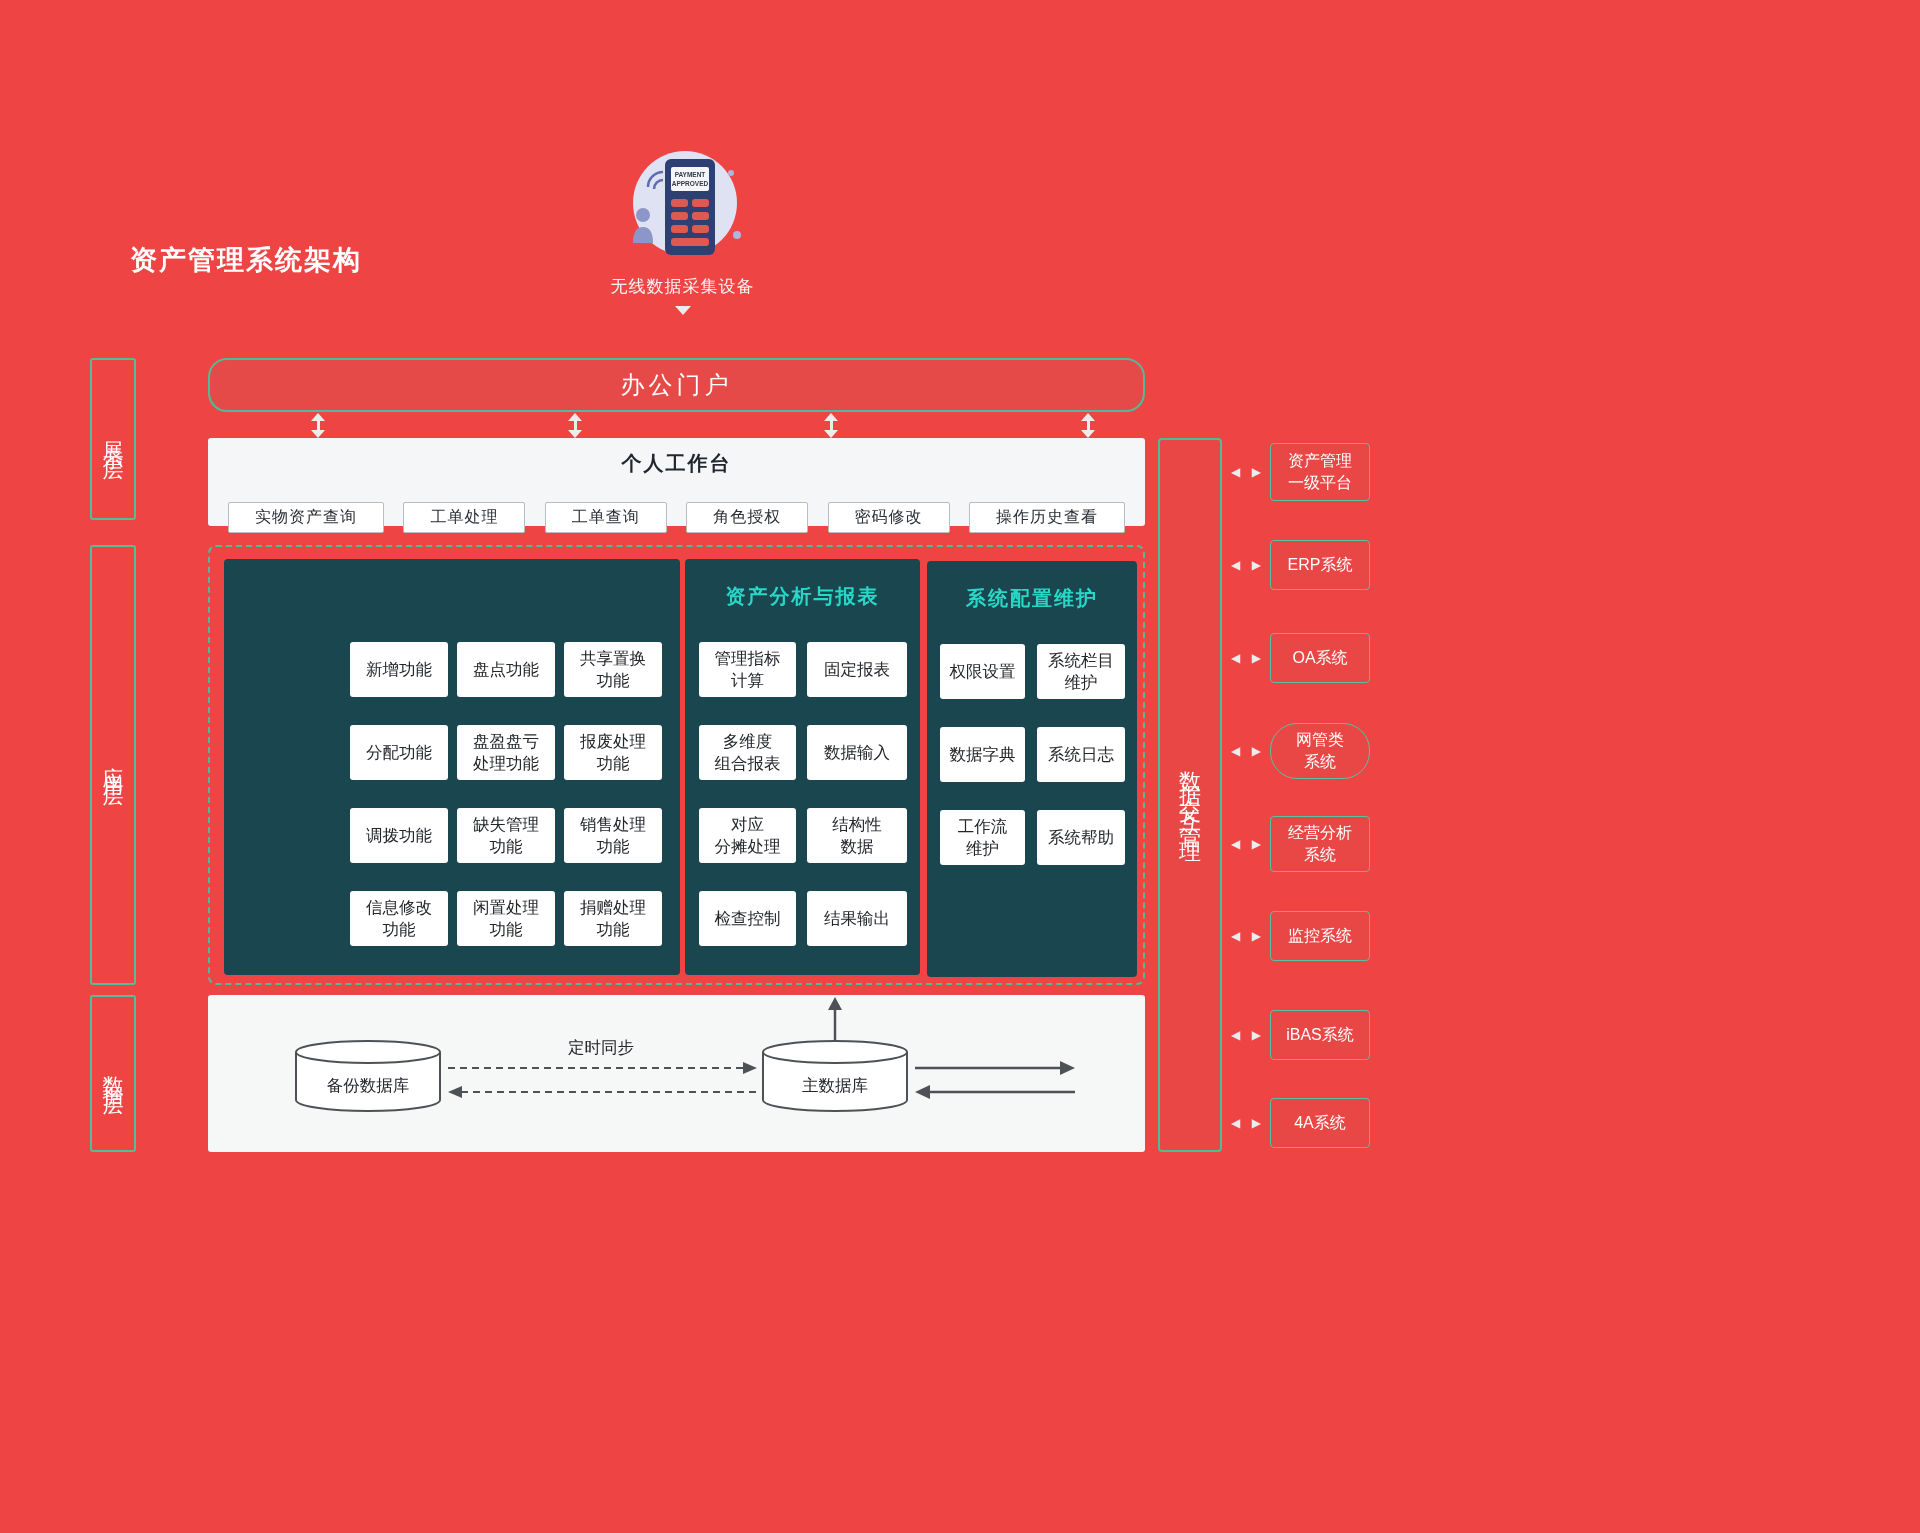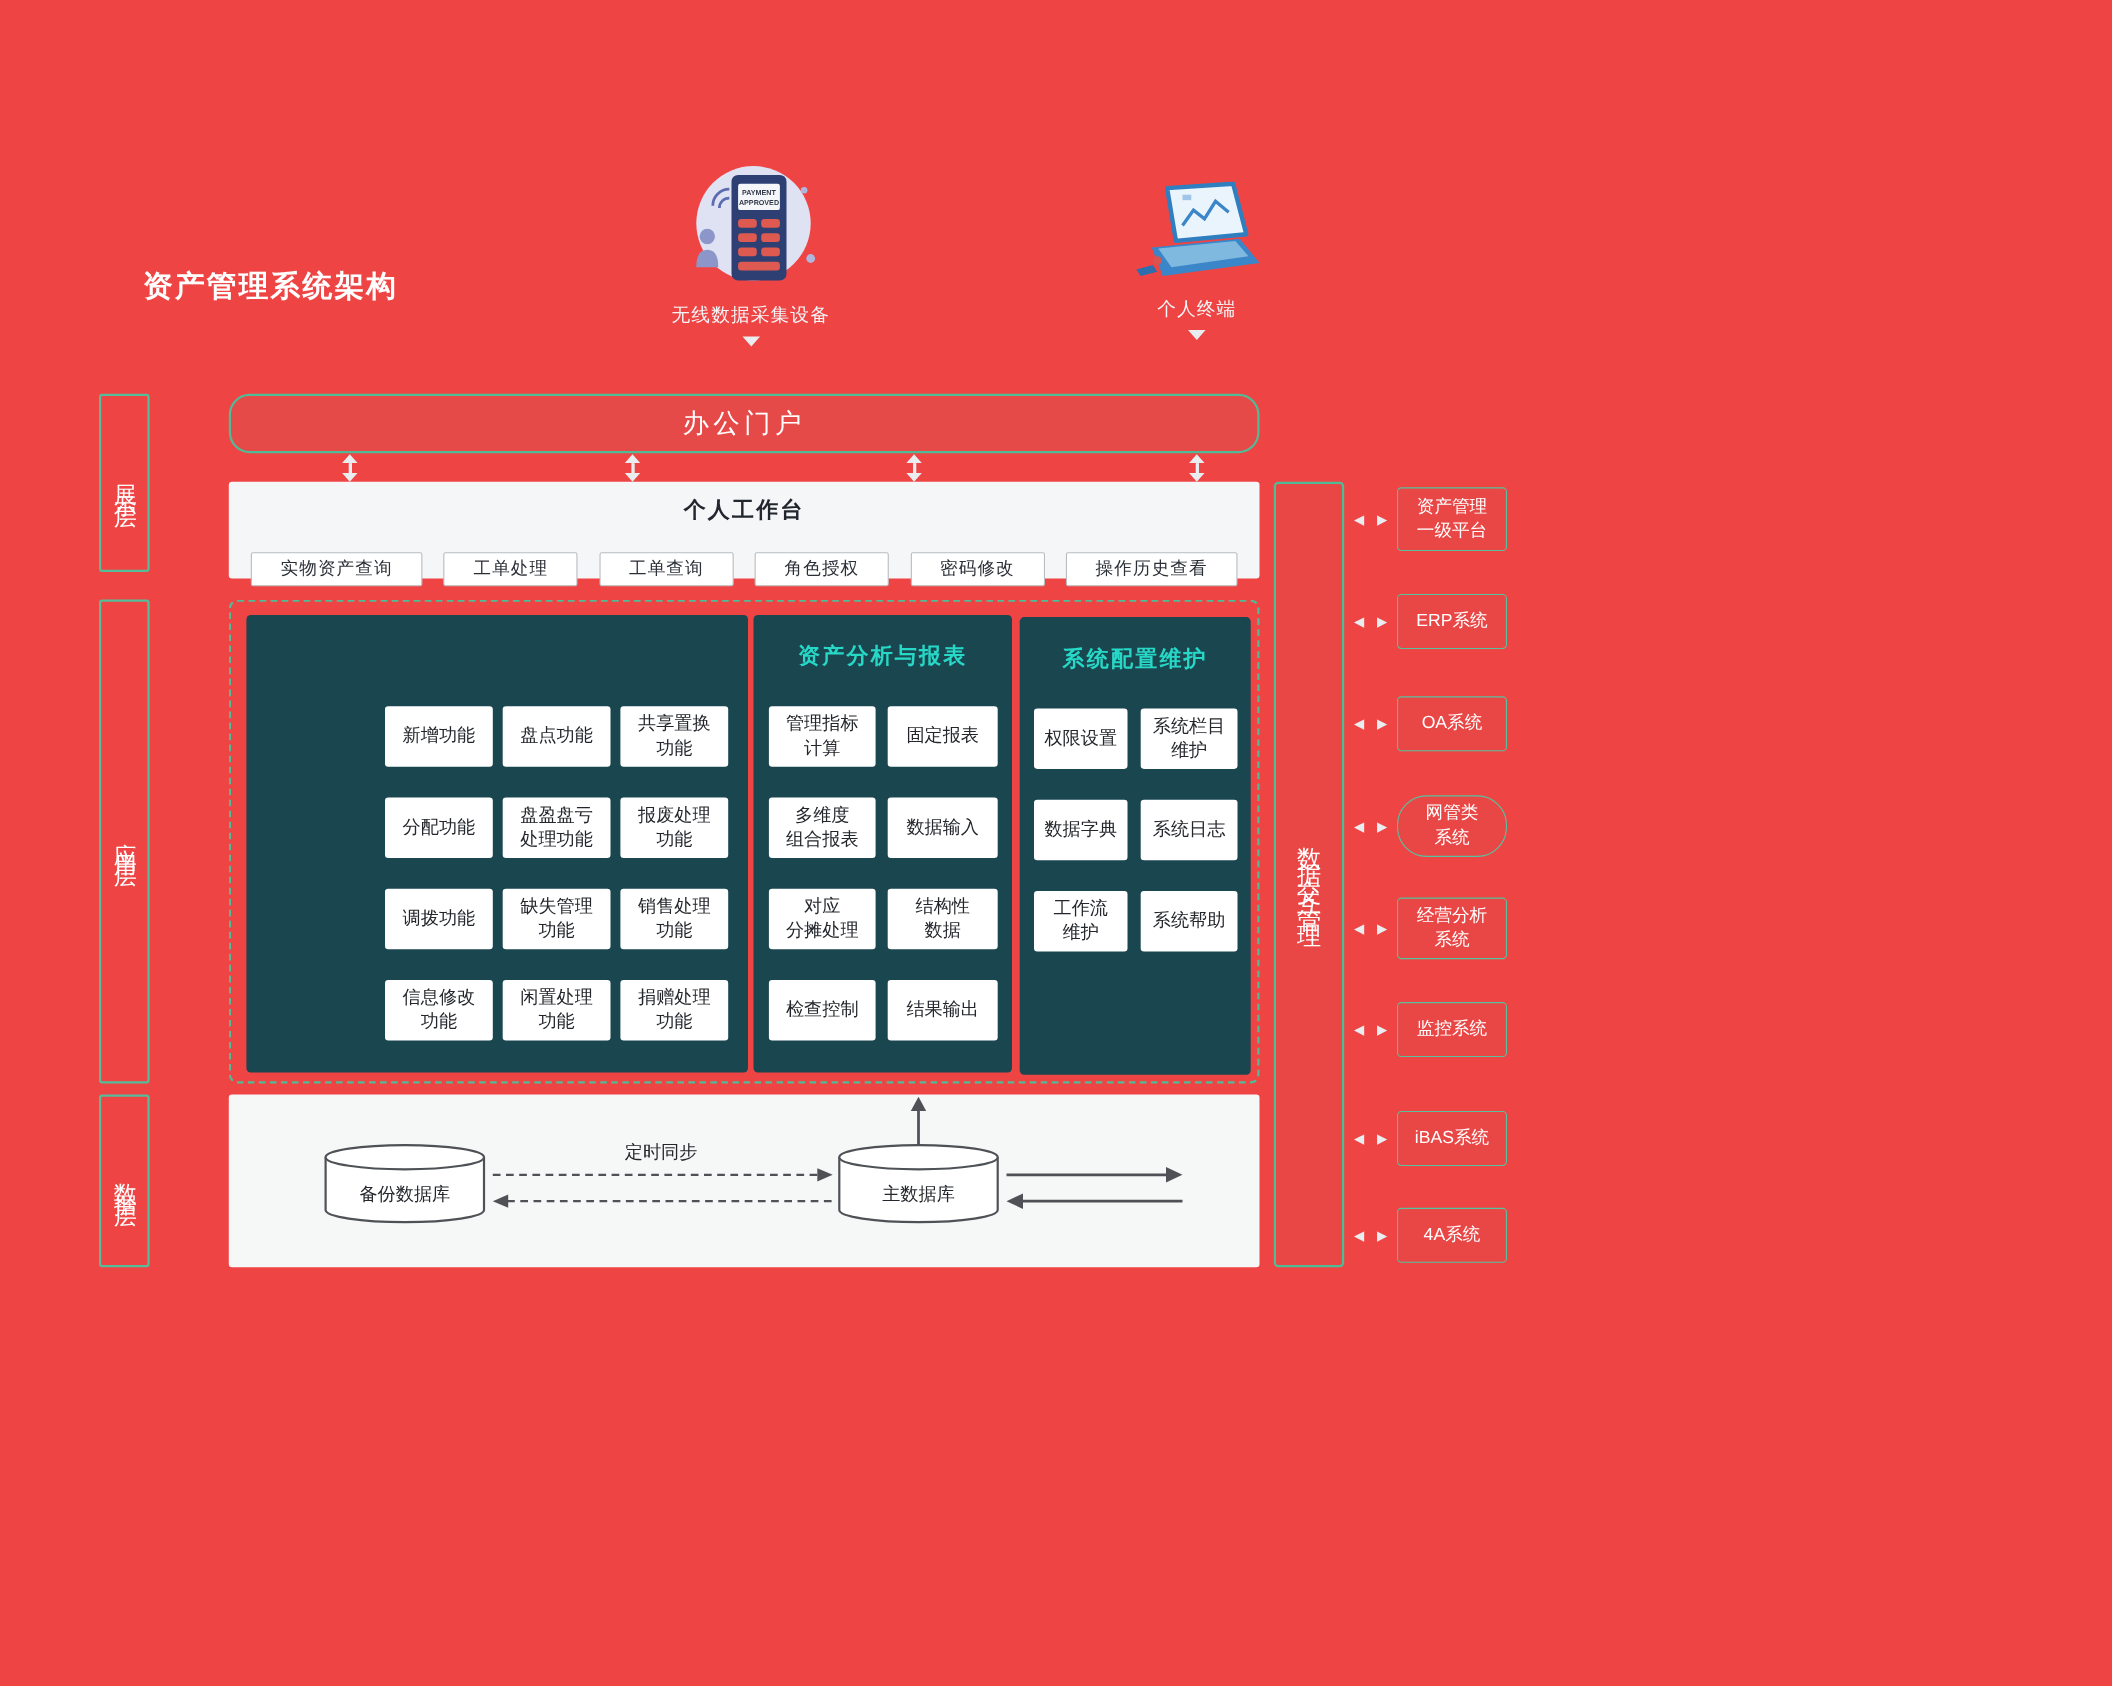--- a/index.html
+++ b/index.html
@@ -104,33 +104,20 @@
           <rect x="79" y="67" width="17" height="8" rx="3"></rect>
         <rect x="58" y="80" width="17" height="8" rx="3"></rect>
           <rect x="79" y="80" width="17" height="8" rx="3"></rect>
         <rect x="58" y="93" width="38" height="8" rx="3"></rect>
       </g>
     </svg>
     <div class="device-label">无线数据采集设备</div>
     <div class="tri-down"></div>
   </div>
 
-  <div class="device" style="left:1008px; top:165px; width:160px;">
-    <svg width="130" height="96" viewBox="0 0 130 96" style="display:block;margin:0 auto;">
-      <path d="M38 6 L98 2 L110 48 L46 54 Z" fill="#eaf4fd" stroke="#2f7fc0" stroke-width="4" stroke-linejoin="round"></path>
-      <polyline points="52,40 62,26 72,34 82,18 94,28" fill="none" stroke="#3a86c8" stroke-width="3"></polyline>
-      <rect x="52" y="12" width="8" height="5" fill="#9fc6e8"></rect>
-      <path d="M24 60 L104 52 L122 74 L34 86 Z" fill="#3a86c8"></path>
-      <path d="M30 61 L100 54 L112 68 L42 78 Z" fill="#7fb9e0"></path>
-      <circle cx="29" cy="72" r="4" fill="#d9534f"></circle>
-      <path d="M10 80 l15 -4 l4 6 l-15 4 Z" fill="#2b6fae"></path>
-    </svg>
-    <div class="device-label">个人终端</div>
-    <div class="tri-down"></div>
-  </div>
 
   <div class="layer-label" style="left:90px; top:358px; width:46px; height:162px;">展示层</div>
   <div class="layer-label" style="left:90px; top:545px; width:46px; height:440px;">应用层</div>
   <div class="layer-label" style="left:90px; top:995px; width:46px; height:157px;">数据层</div>
 
   <div class="portal" style="left:208px; top:358px; width:937px; height:54px;border-radius:19px;">办公门户</div>
 
   <div class="vdarrow" style="left:310px; top:413px;">
       <div class="tri-up"></div>
       <div class="vline"></div>

